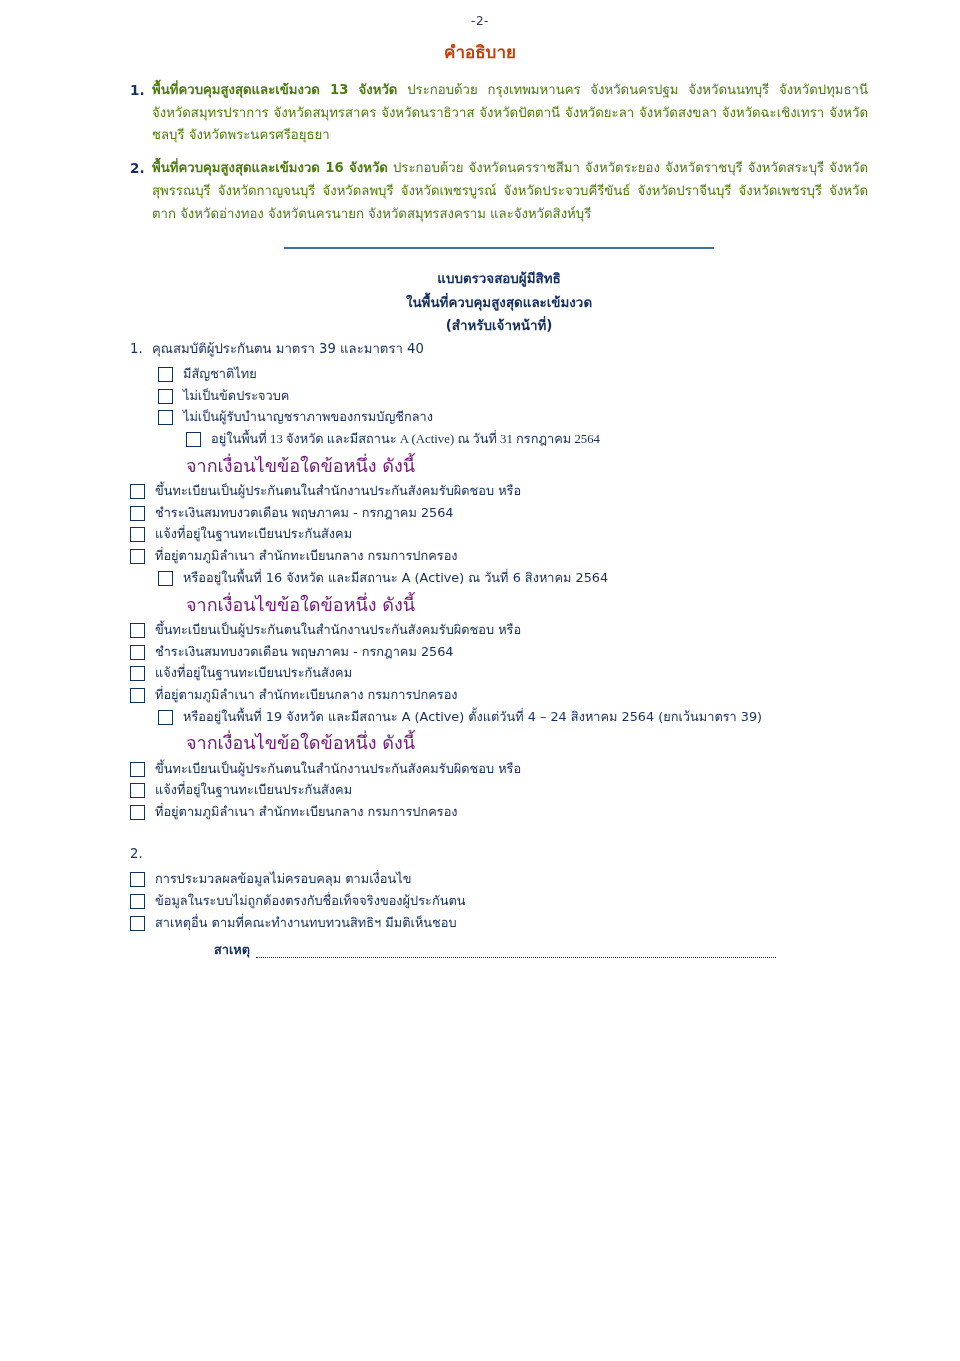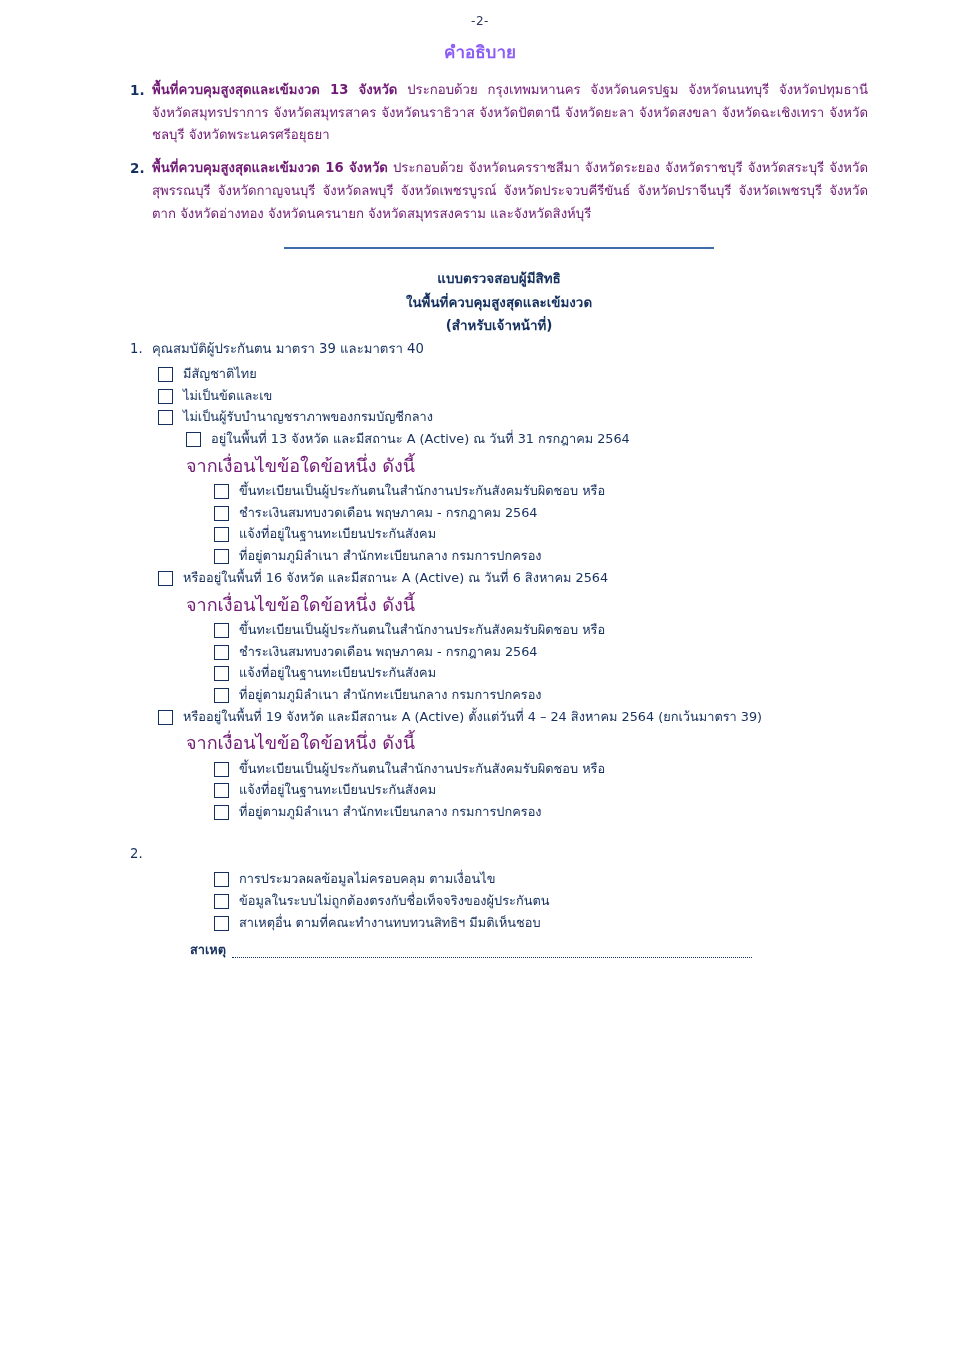--- a/index.html
+++ b/index.html
@@ -27,21 +27,21 @@
     text-align: center;
     font-size: 12px;
     color: #2b3a5c;
     margin-top: 14px;
     letter-spacing: 0.5px;
   }
   .doc-title {
     text-align: center;
     font-size: 17px;
     font-weight: bold;
-    color: #8b5cf6;
+    color: #c2410c;
     margin-top: 10px;
     margin-bottom: 14px;
   }
   .content {
     padding: 0 92px 0 130px;
   }
   .num-item {
     display: flex;
     align-items: flex-start;
     margin-bottom: 10px;
@@ -51,21 +51,21 @@
     flex: 0 0 22px;
     font-size: 13.5px;
     color: #15305e;
     font-weight: bold;
     line-height: 1.65;
   }
   .num-body {
     flex: 1;
     font-size: 13.2px;
     line-height: 1.72;
-    color: #701a75;
+    color: #4d7c0f;
     text-align: justify;
   }
   .num-body .lead {
     font-weight: bold;
   }
   .divider {
     width: 430px;
     height: 2px;
     background: #3f6ea8;
     margin: 22px auto 18px auto;
@@ -106,37 +106,37 @@
     border: 1.6px solid #15305e;
     flex: 0 0 13px;
     margin-top: 3px;
     margin-right: 10px;
     background: #fff;
   }
   .row .txt {
     flex: 1;
   }
   .ind1 { margin-left: 28px; }
-  .ind2 { margin-left: 56px; }
-  .ind3 { margin-left: 84px; }
+  .ind2 { margin-left: 56px; font-family: Liberation Serif, serif; }
+  .ind3 { }
   .plain {
     font-size: 18px;
     color: #701a75;
     line-height: 1.62;
     margin: 1px 0;
   }
   .plain.ind-note2 { margin-left: 56px; }
   .nochk {
     margin-left: 23px;
   }
   .bold { font-weight: bold; }
   .note-line {
     display: flex;
     align-items: flex-end;
-    margin-left: 60px;
+    margin-left: 84px;
     margin-top: 6px;
     font-size: 12.8px;
     color: #15305e;
   }
   .note-line .lbl { flex: 0 0 auto; margin-right: 6px; }
   .note-line .dots {
     flex: 1;
     border-bottom: 1px dotted #15305e;
     height: 12px;
     margin-bottom: 2px;
@@ -178,21 +178,21 @@
           <div class="n">1.</div>
           <div>คุณสมบัติผู้ประกันตน มาตรา 39 และมาตรา 40</div>
         </div>
 
         <div class="row ind1">
           <div class="cb"></div>
           <div class="txt">มีสัญชาติไทย</div>
         </div>
         <div class="row ind1">
           <div class="cb"></div>
-          <div class="txt">ไม่เป็นข้ดและเข</div>
+          <div class="txt">ไม่เป็นข้ดประจวบค</div>
         </div>
         <div class="row ind1">
           <div class="cb"></div>
           <div class="txt">ไม่เป็นผู้รับบำนาญชราภาพของกรมบัญชีกลาง</div>
         </div>
 
         <div class="row ind2">
           <div class="cb"></div>
           <div class="txt">อยู่ในพื้นที่ 13 จังหวัด และมีสถานะ A (Active) ณ วันที่ 31 กรกฎาคม 2564</div>
         </div>

